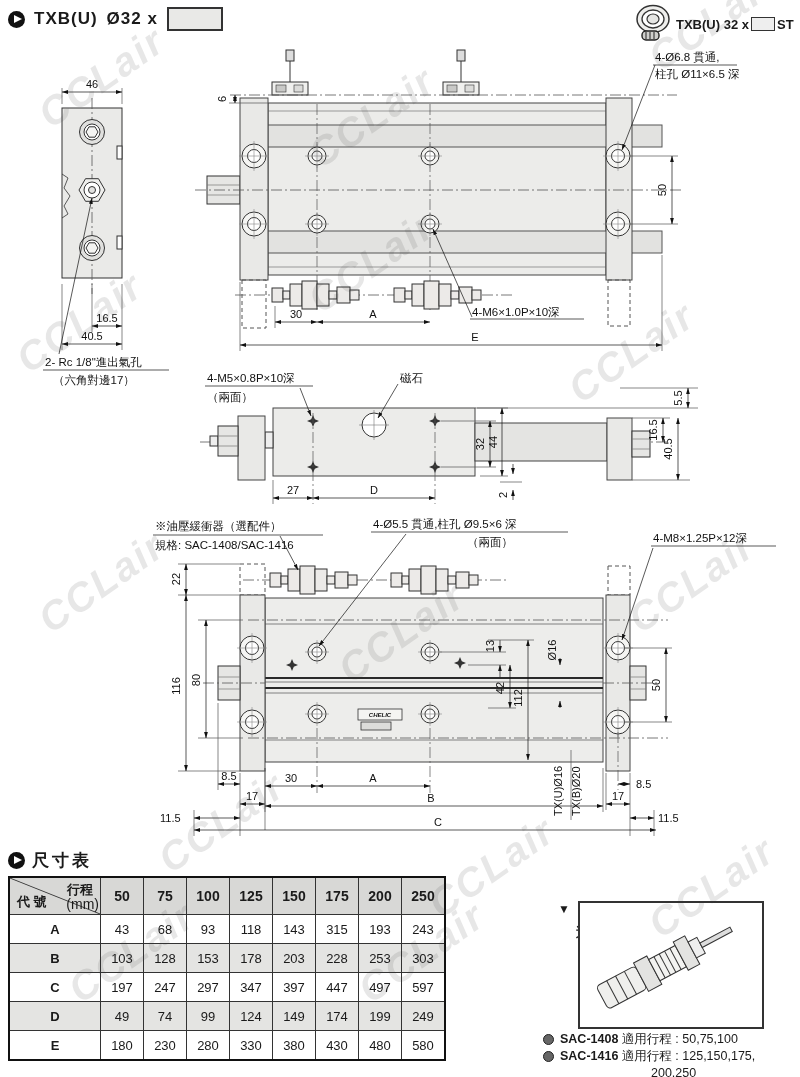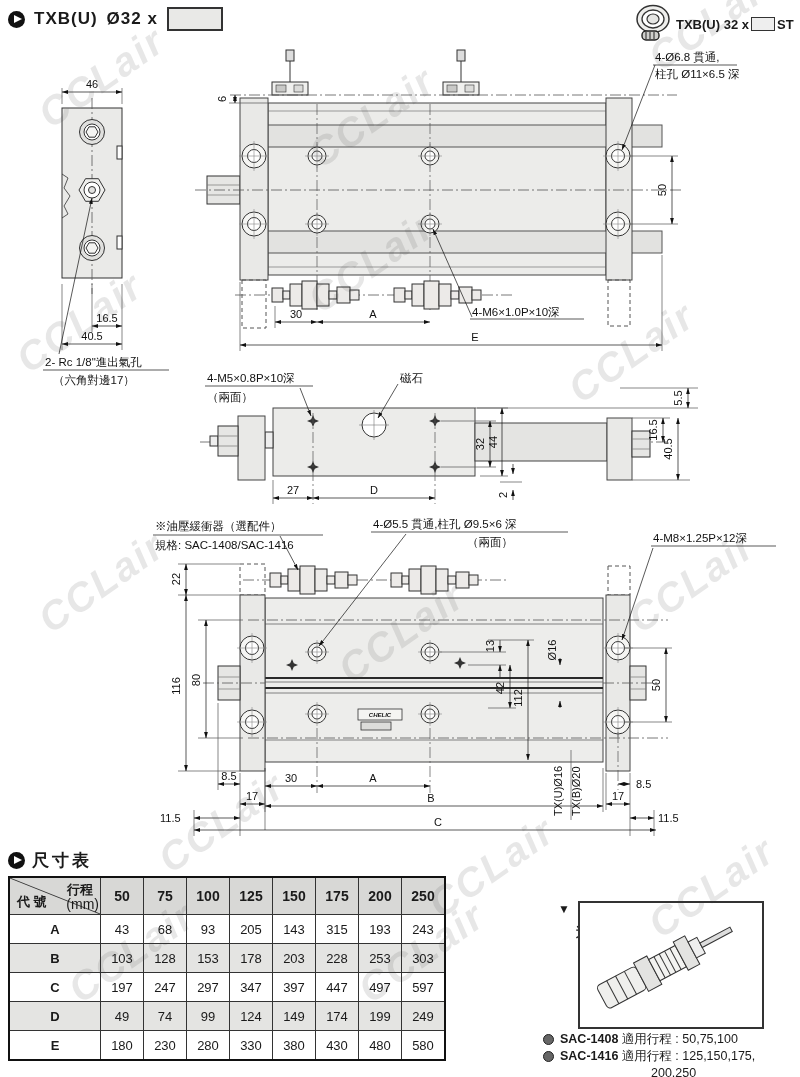--- a/index.html
+++ b/index.html
@@ -480,21 +480,21 @@
     <th class="ncol">150</th>
     <th class="ncol">175</th>
     <th class="ncol">200</th>
     <th class="ncol">250</th>
   </tr>
   <tr>
     <td class="codecell">A</td>
     <td>43</td>
     <td>68</td>
     <td>93</td>
-    <td>205</td>
+    <td>118</td>
     <td>143</td>
     <td>315</td>
     <td>193</td>
     <td>243</td>
   </tr>
   <tr class="alt">
     <td class="codecell">B</td>
     <td>103</td>
     <td>128</td>
     <td>153</td>

